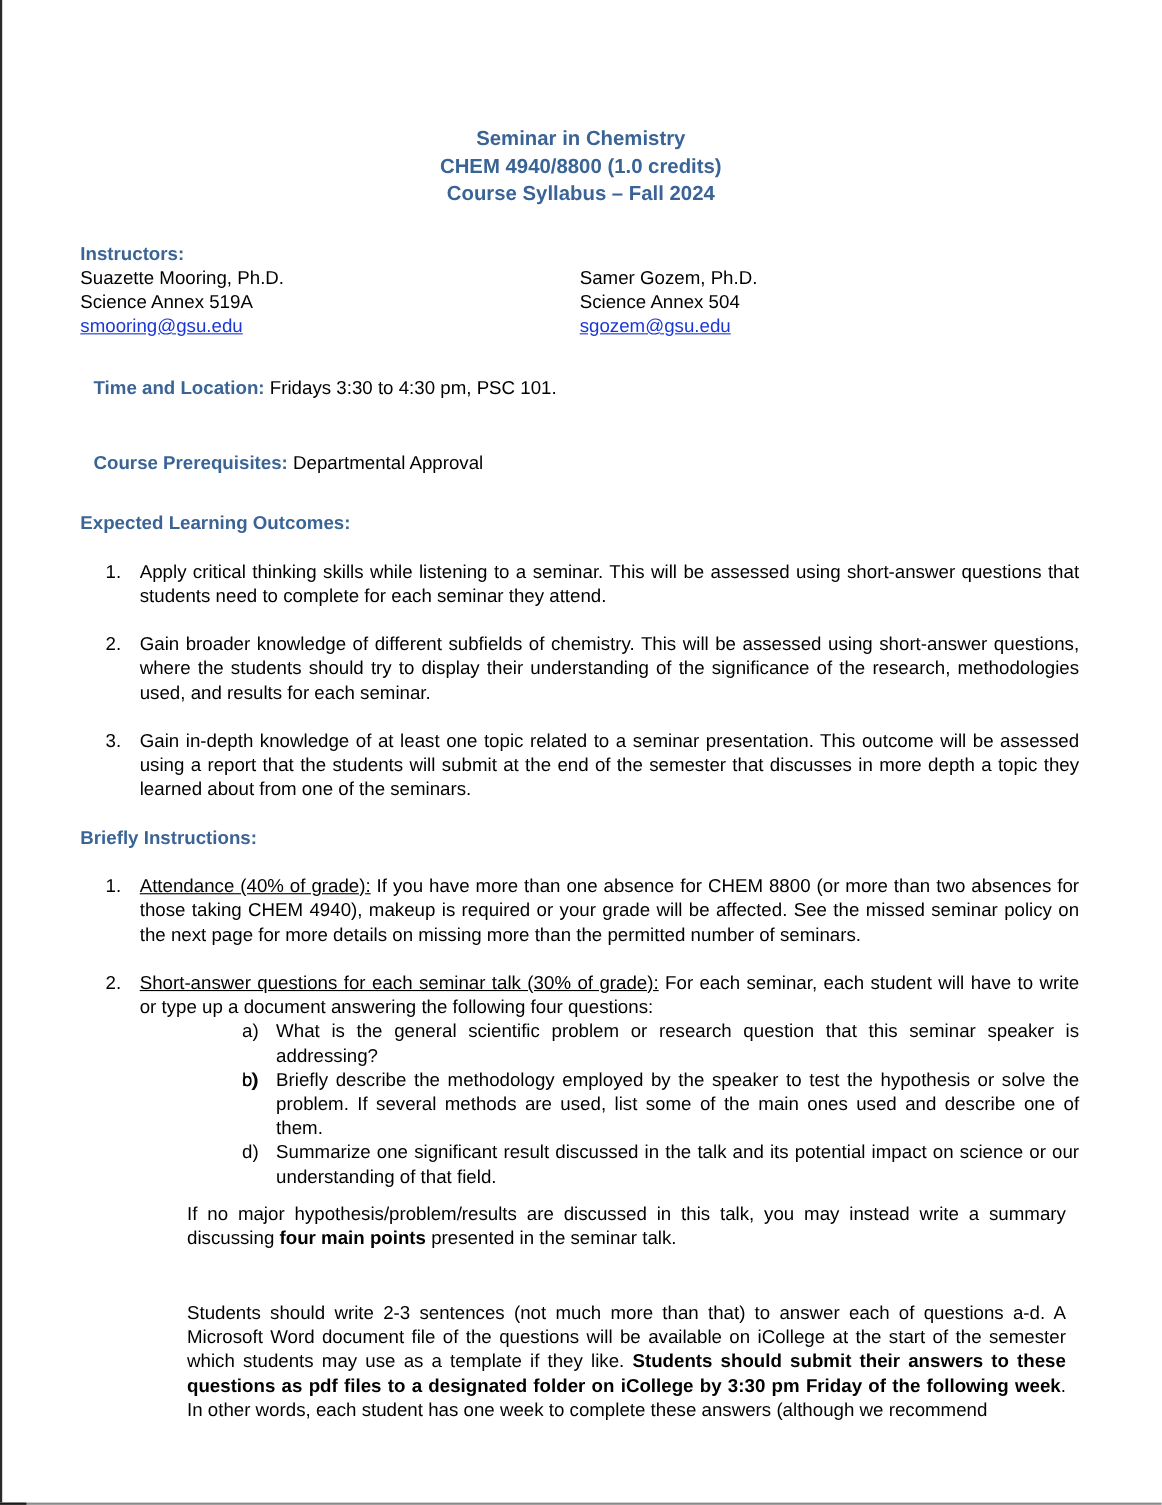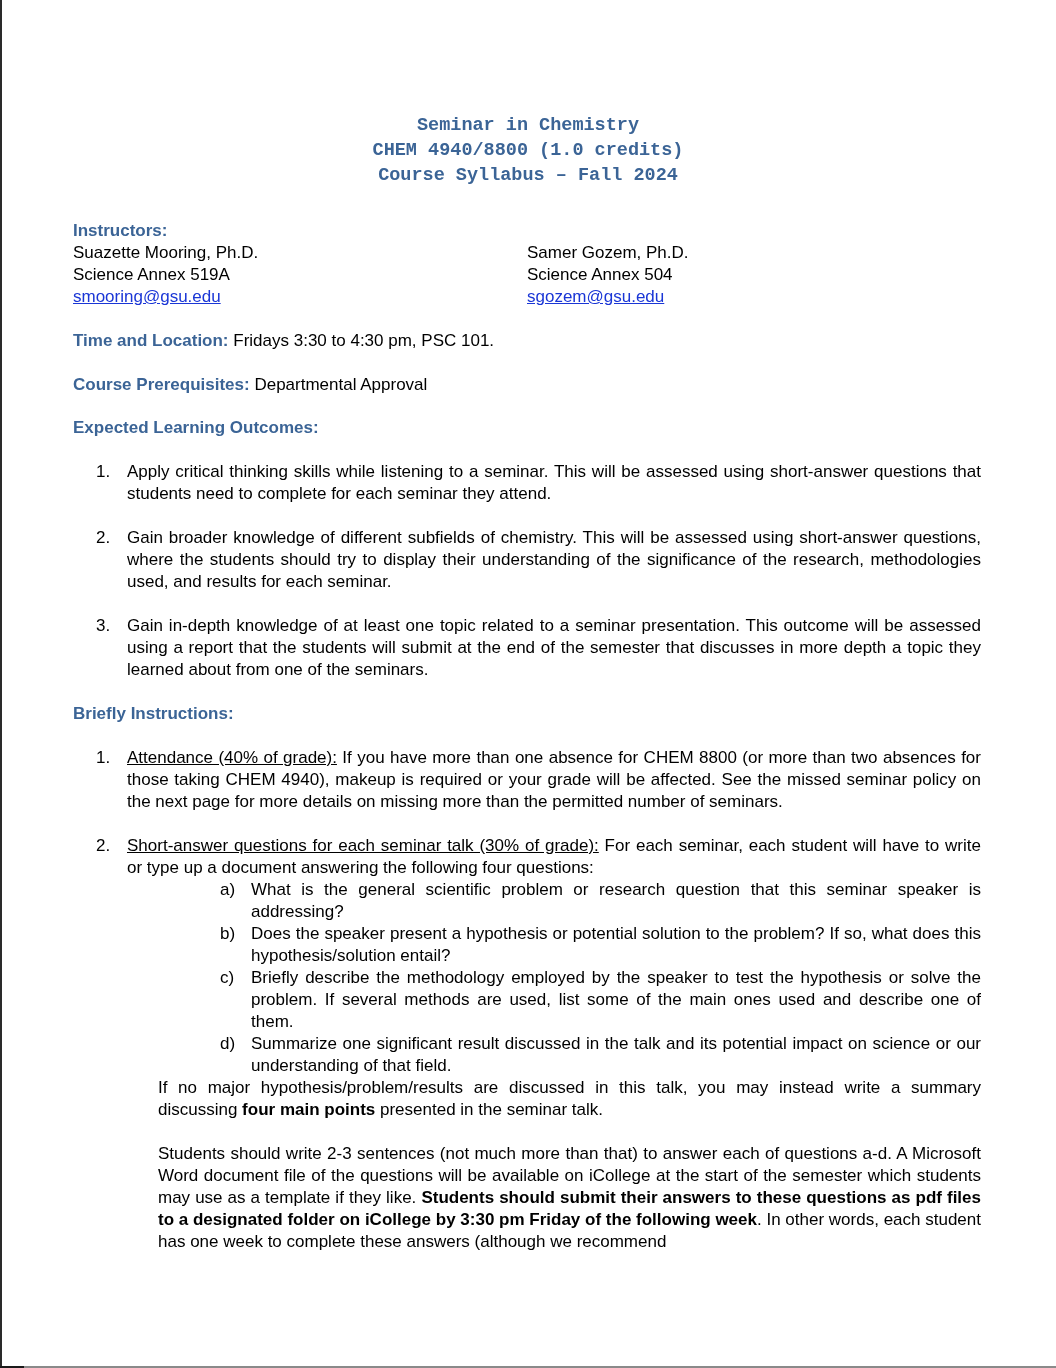--- a/index.html
+++ b/index.html
@@ -32,21 +32,21 @@
       left: 0; bottom: 0;
       width: 24px; height: 2px;
       background: #1a1a1a;
     }
     .title-block {
       position: absolute;
       top: 113px;
       left: 0;
       width: 1056px;
       text-align: center;
-      font-family: Liberation Mono, monospace;
+      font-family: Liberation Sans, sans-serif;
       font-weight: bold;
       color: #3b6496;
       font-size: 18.5px;
       line-height: 25px;
     }
     .title-block div { white-space: nowrap; }
     .content {
       position: absolute;
       left: 73px;
       top: 220px;
@@ -63,21 +63,21 @@
       align-items: center;
     }
     .instructor-col {
       width: 520px;
     }
     .link {
       color: #1a36d6;
       text-decoration: underline;
       cursor: pointer;
     }
-    .para { margin: 0; }
+    .para { margin: 12px; }
     .gap-1 { height: 21px; }
     .gap-2 { height: 22px; }
     ol.outcomes, ol.instructions {
       margin: 0;
       padding: 0;
       list-style: none;
     }
     .num-item {
       position: relative;
       padding-left: 54px;
@@ -183,21 +183,20 @@
     </li>
   </ol>
 
   <ol class="sub-list">
     <li class="sub-item">
       <span class="letter">a)</span>
       <span>What is the general scientific problem or research question that this seminar speaker is addressing?</span>
     </li>
     <li class="sub-item">
       <span class="letter">b)</span>
-      <span>Does the speaker present a hypothesis or potential solution to the problem? If so, what does this hypothesis/solution entail?</span>
     </li>
     <li class="sub-item">
       <span class="letter">c)</span>
       <span>Briefly describe the methodology employed by the speaker to test the hypothesis or solve the problem. If several methods are used, list some of the main ones used and describe one of them.</span>
     </li>
     <li class="sub-item">
       <span class="letter">d)</span>
       <span>Summarize one significant result discussed in the talk and its potential impact on science or our understanding of that field.</span>
     </li>
   </ol>

